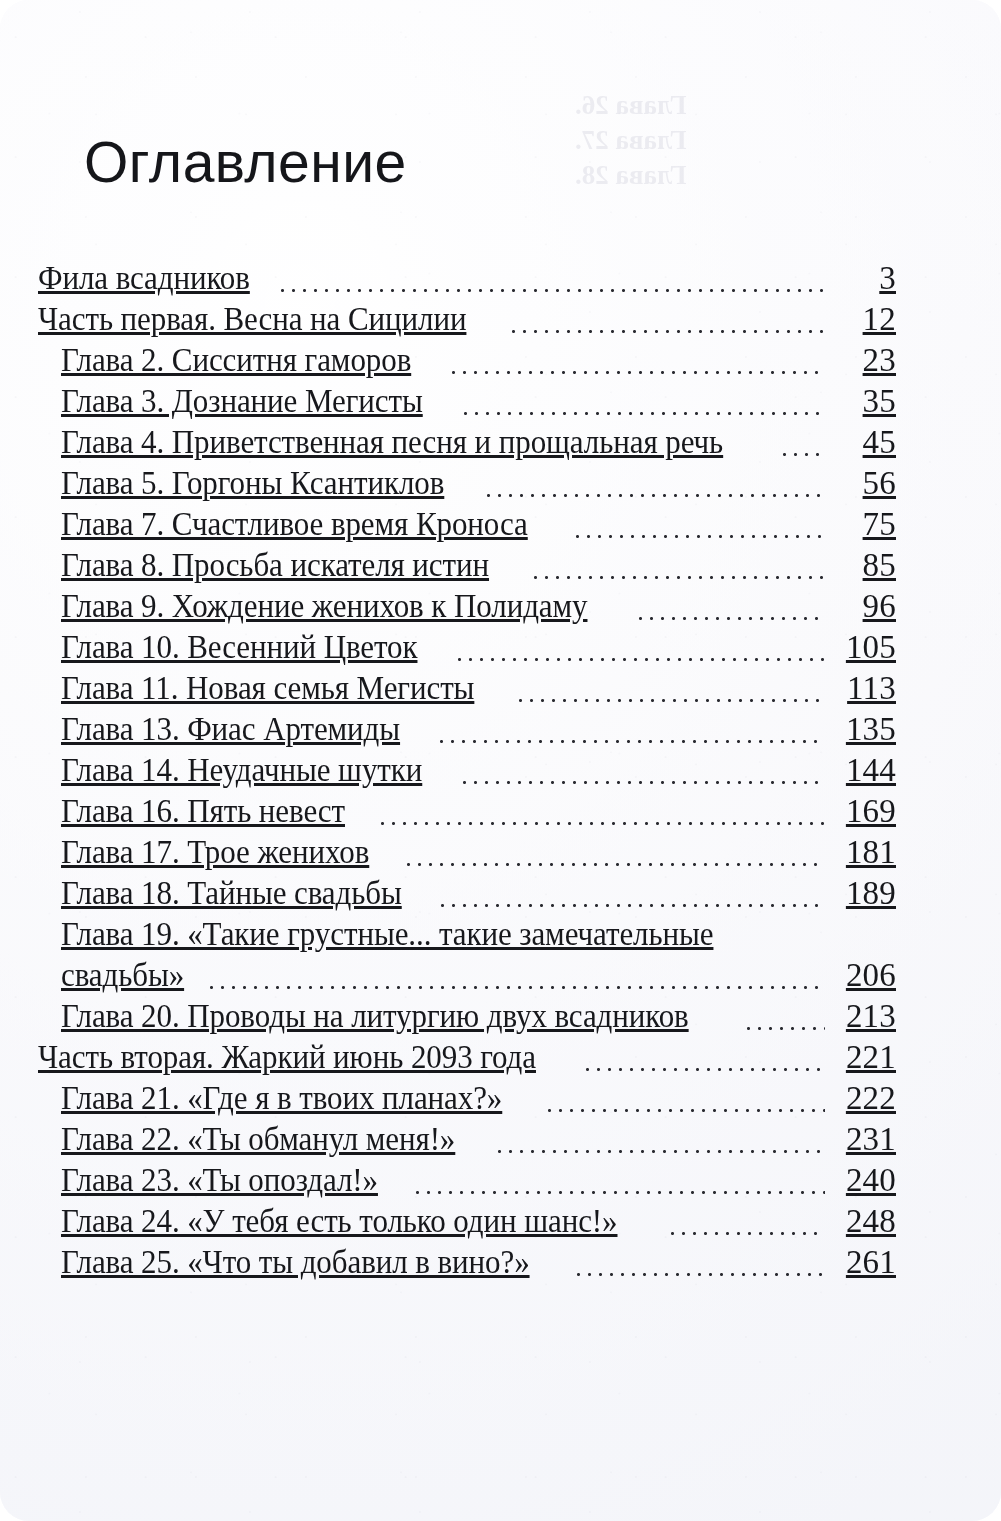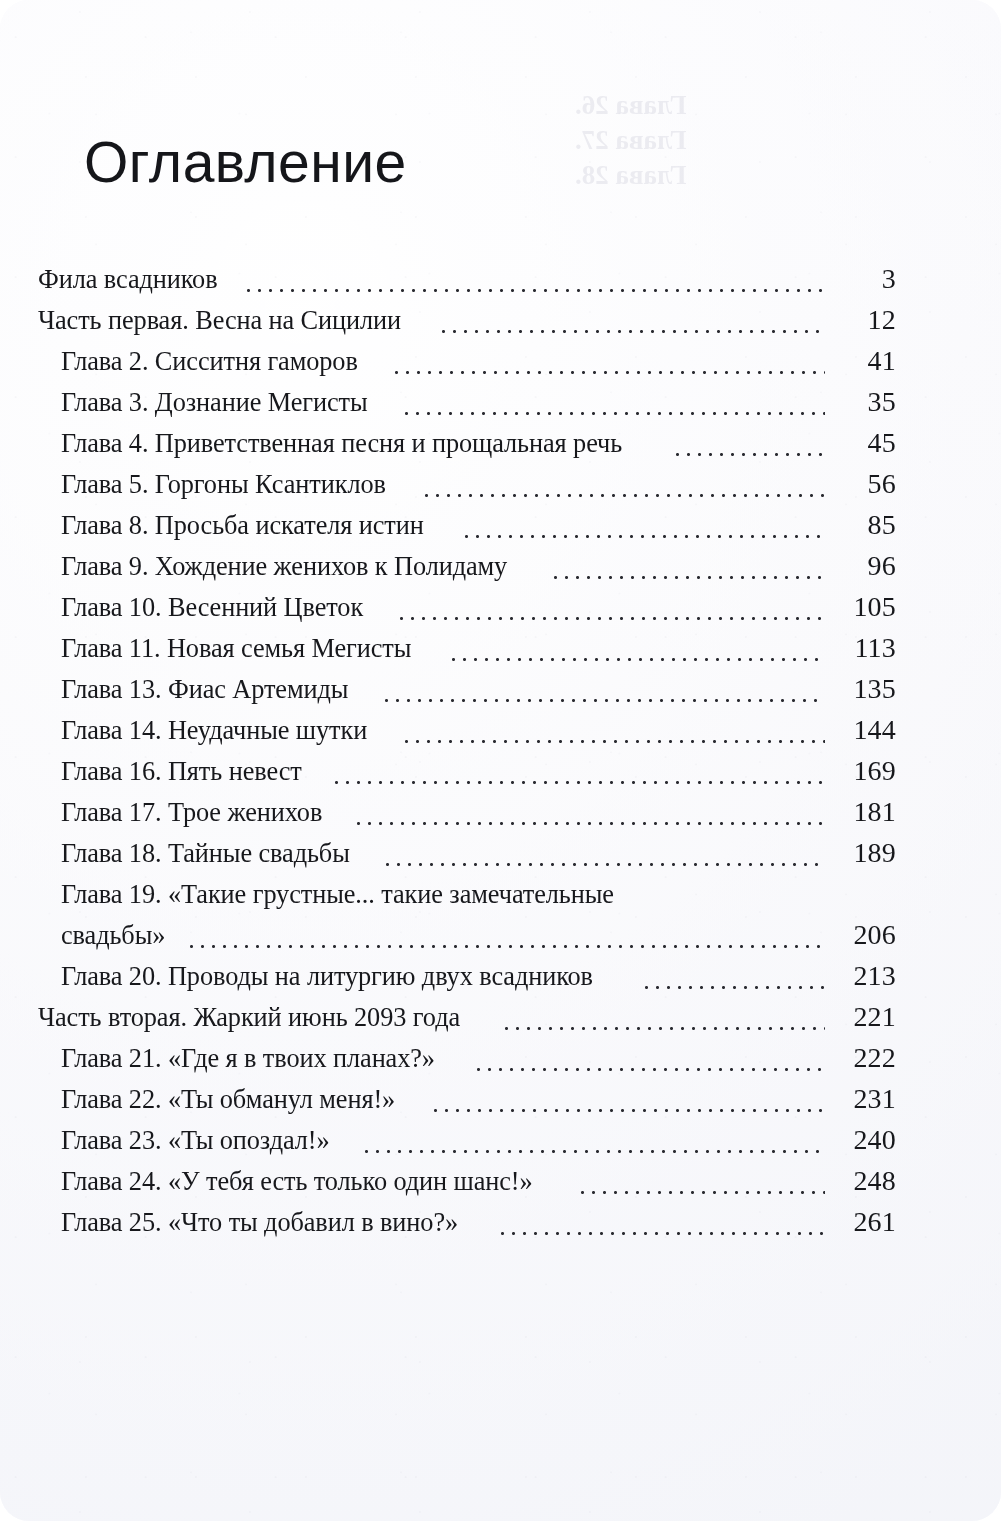--- a/index.html
+++ b/index.html
@@ -76,25 +76,26 @@
   
   .toc-list {
     position: absolute;
     left: 38px;
     top: 258px;
     width: 858px;
   }
   .toc-entry {
     display: flex;
     align-items: flex-end;
-    font-size: 28px;
+    font-size: 33px;
     line-height: 41px;
     color: #17181c;
     height: 41px;
     white-space: nowrap;
+    text-decoration: underline;
   }
   .toc-entry.level-1 { padding-left: 23px; }
 
   
   .toc-entry.wrap-first { height: 41px; align-items: flex-end; }
 
   .entry-label {
     flex: 0 0 auto;
     font-family: "Liberation Serif", "DejaVu Serif", serif;
     font-weight: 400;
@@ -155,36 +156,41 @@
         <span class="entry-page">3</span>
       </div>
       <div class="toc-entry level-0">
         <span class="entry-label">Часть первая.  Весна на Сицилии</span>
         <span class="leader"></span>
         <span class="entry-page">12</span>
       </div>
       <div class="toc-entry level-1">
         <span class="entry-label">Глава 2. Сисситня гаморов</span>
         <span class="leader"></span>
-        <span class="entry-page">41</span>
+        <span class="entry-page">23</span>
       </div>
       <div class="toc-entry level-1">
         <span class="entry-label">Глава 3. Дознание Мегисты</span>
         <span class="leader"></span>
         <span class="entry-page">35</span>
       </div>
       <div class="toc-entry level-1">
         <span class="entry-label">Глава 4. Приветственная песня и прощальная речь</span>
         <span class="leader"></span>
         <span class="entry-page">45</span>
       </div>
       <div class="toc-entry level-1">
         <span class="entry-label">Глава 5. Горгоны Ксантиклов</span>
         <span class="leader"></span>
         <span class="entry-page">56</span>
+      </div>
+      <div class="toc-entry level-1">
+        <span class="entry-label">Глава 7. Счастливое время Кроноса</span>
+        <span class="leader"></span>
+        <span class="entry-page">75</span>
       </div>
       <div class="toc-entry level-1">
         <span class="entry-label">Глава 8. Просьба искателя истин</span>
         <span class="leader"></span>
         <span class="entry-page">85</span>
       </div>
       <div class="toc-entry level-1">
         <span class="entry-label">Глава 9. Хождение женихов к Полидаму</span>
         <span class="leader"></span>
         <span class="entry-page">96</span>

